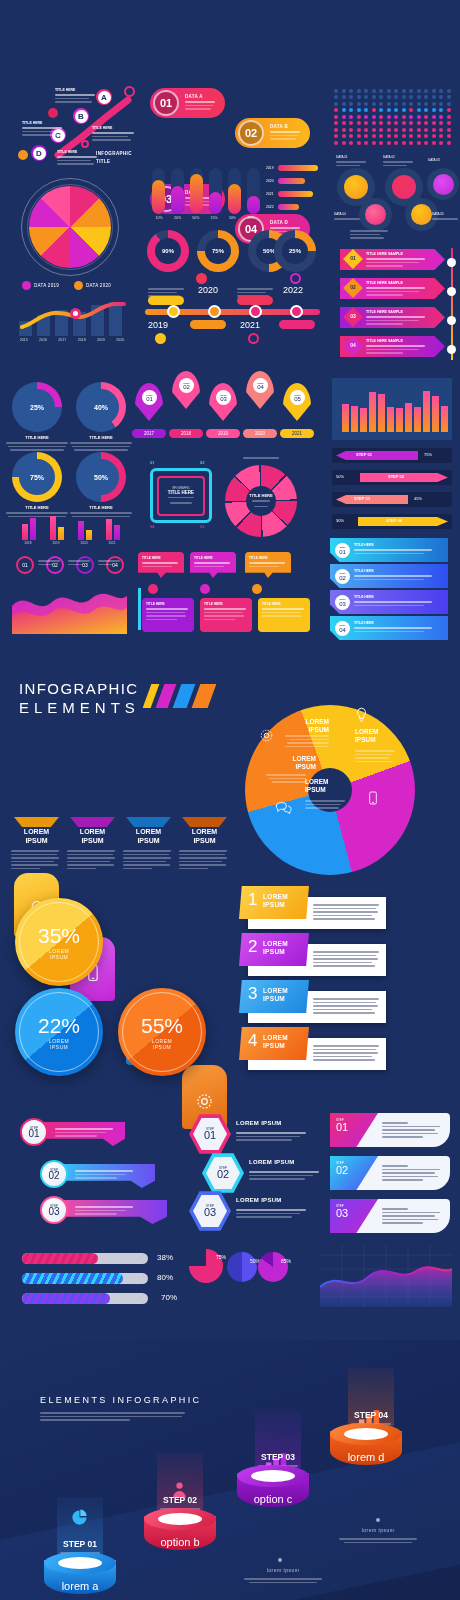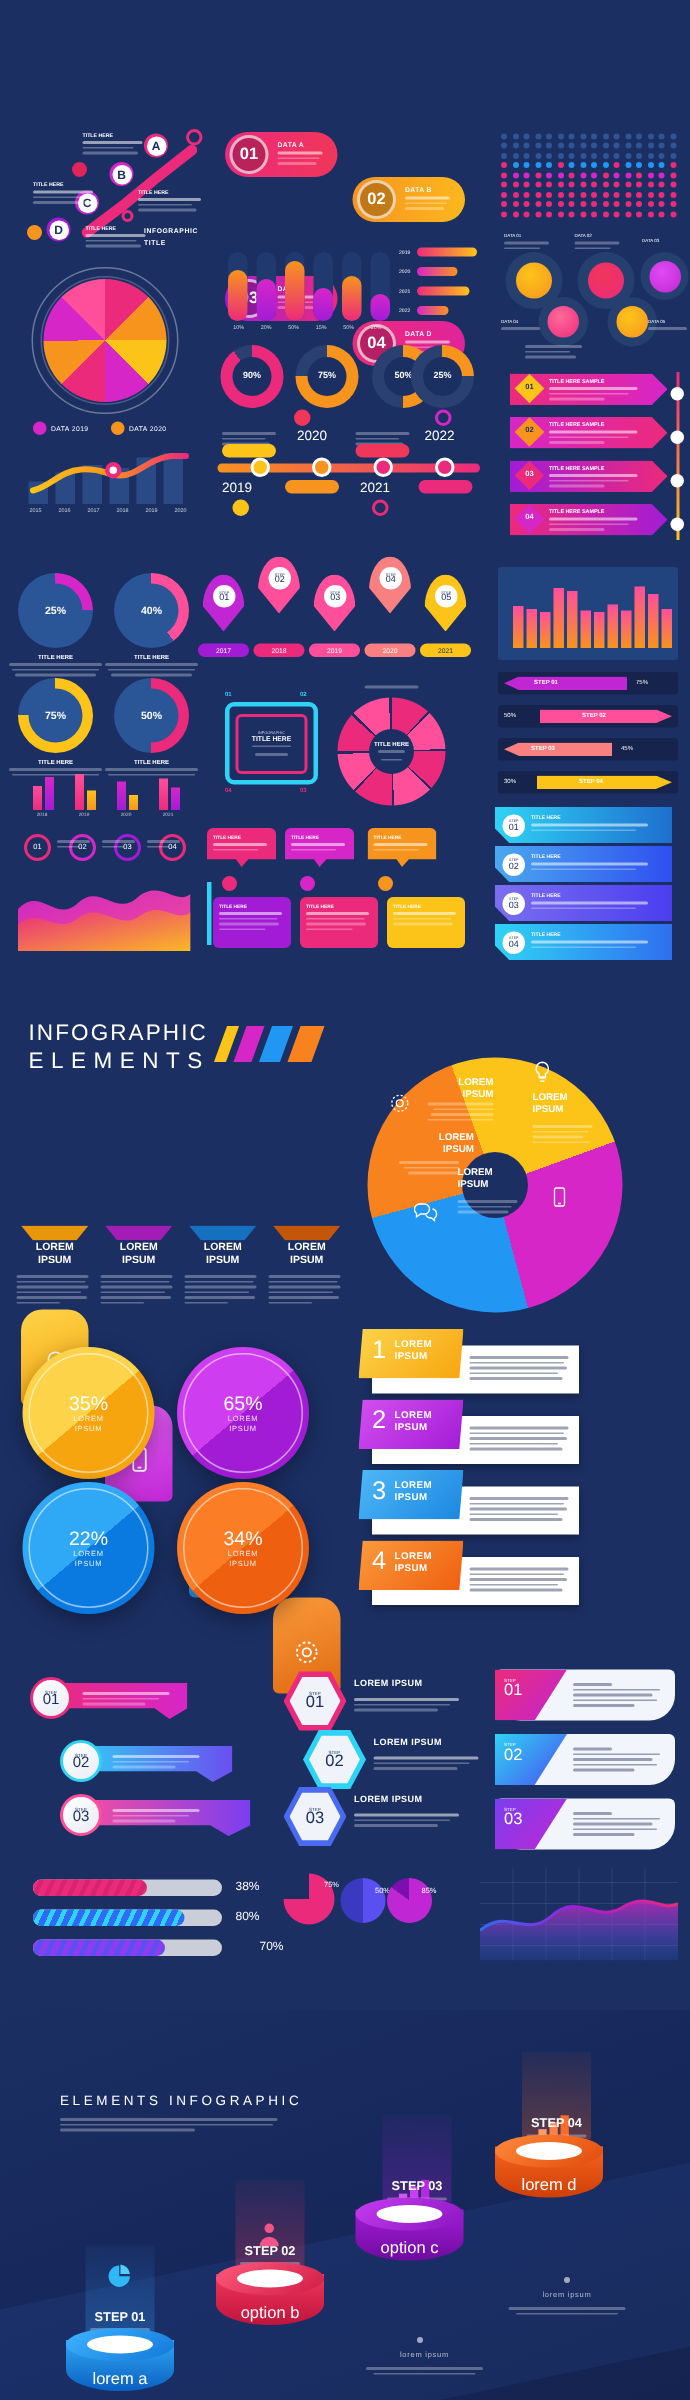--- a/index.html
+++ b/index.html
@@ -55,21 +55,21 @@
   .cap{ border-radius:9px; }
 
   
   .donut{ border-radius:50%; display:flex;align-items:center;justify-content:center;}
   .donut .hole{ border-radius:50%; background:#1b2f63; display:flex;align-items:center;justify-content:center;
     font-size:8px;font-weight:700;color:#fff;}
 
   
   .pcirc{ border-radius:50%; display:flex;flex-direction:column;align-items:center;justify-content:center;
     box-shadow:0 4px 14px rgba(0,0,0,.35);}
-  .pcirc .pc-v{ font-size:13px;font-weight:400;color:#fff; font-family:"Liberation Sans",sans-serif;}
+  .pcirc .pc-v{ font-size:21px;font-weight:400;color:#fff; font-family:"Liberation Sans",sans-serif;}
   .pcirc .pc-l{ font-size:5px;letter-spacing:.5px;color:rgba(255,255,255,.9);text-align:center;line-height:1.3;}
   .pcirc .ring{ position:absolute;border:1px solid rgba(255,255,255,.55);border-radius:50%;}
 
   
   .tabcard{ border-radius:14px 14px 4px 4px; position:relative; }
   .tabcard .ic{ position:absolute;top:26px;left:0;width:100%;text-align:center;}
 
   
   .ribbon-num{ font-size:17px;font-weight:400;color:#fff; }
   .ribbon-lbl{ font-size:6.5px;font-weight:700;line-height:1.25;color:#fff;letter-spacing:.3px;}
@@ -966,39 +966,31 @@
   </div>
 
   <div class="abs pcirc" style="left:15px;top:898px;width:88px;height:88px;background:linear-gradient(140deg,#fdd34a 50%,#f7a50f 50%)">
     <div class="ring" style="width:80px;height:80px"></div>
     <div class="pc-v">35%</div>
     <div class="pc-l">
         <div>LOREM</div>
         <div>IPSUM</div>
       </div>
   </div>
-  <div class="abs pcirc" style="left:118px;top:898px;width:88px;height:88px;background:linear-gradient(140deg,#cf3df0 50%,#a21cd6 50%)">
-    <div class="ring" style="width:80px;height:80px"></div>
-    <div class="pc-v">65%</div>
-    <div class="pc-l">
-        <div>LOREM</div>
-        <div>IPSUM</div>
-      </div>
-  </div>
   <div class="abs pcirc" style="left:15px;top:988px;width:88px;height:88px;background:linear-gradient(140deg,#2fa8f5 50%,#0b7ae0 50%)">
     <div class="ring" style="width:80px;height:80px"></div>
     <div class="pc-v">22%</div>
     <div class="pc-l">
         <div>LOREM</div>
         <div>IPSUM</div>
       </div>
   </div>
   <div class="abs pcirc" style="left:118px;top:988px;width:88px;height:88px;background:linear-gradient(140deg,#fb7d25 50%,#ef5f10 50%)">
     <div class="ring" style="width:80px;height:80px"></div>
-    <div class="pc-v">34%</div>
+    <div class="pc-v">55%</div>
     <div class="pc-l">
         <div>LOREM</div>
         <div>IPSUM</div>
       </div>
   </div>
 
   <div class="abs" style="left:248px;top:897px;width:138px;height:32px;background:#fff;box-shadow:0 2px 6px rgba(0,0,0,.35)"></div>
   <div class="abs" style="left:239px;top:886px;width:70px;height:33px;background:linear-gradient(135deg,#fdd34a,#f7a50f);clip-path:polygon(4% 0,100% 0,96% 100%,0 100%)"></div>
   <div class="abs ribbon-num" style="left:248px;top:890px">1</div>
   <div class="abs ribbon-lbl" style="left:263px;top:893px">
@@ -1166,21 +1158,21 @@
   <div class="abs" style="left:22px;top:1253px;width:126px;height:11px;border-radius:6px;background:#c9ced8"></div>
   <div class="abs" style="left:22px;top:1253px;width:76px;height:11px;border-radius:6px;background:repeating-linear-gradient(115deg,#ec2a7b 0 4px,#d62470 4px 7px)"></div>
   <div class="abs" style="left:157px;top:1253px;font-size:8px;color:#fff">38%</div>
 
   <div class="abs" style="left:22px;top:1273px;width:126px;height:11px;border-radius:6px;background:#c9ced8"></div>
   <div class="abs" style="left:22px;top:1273px;width:101px;height:11px;border-radius:6px;background:repeating-linear-gradient(115deg,#2f6bf5 0 4px,#2fd3f5 4px 7px)"></div>
   <div class="abs" style="left:157px;top:1273px;font-size:8px;color:#fff">80%</div>
 
   <div class="abs" style="left:22px;top:1293px;width:126px;height:11px;border-radius:6px;background:#c9ced8"></div>
   <div class="abs" style="left:22px;top:1293px;width:88px;height:11px;border-radius:6px;background:repeating-linear-gradient(115deg,#8a3ef0 0 4px,#5a4ff0 4px 7px)"></div>
-  <div class="abs" style="left:173px;top:1293px;font-size:8px;color:#fff">70%</div>
+  <div class="abs" style="left:161px;top:1293px;font-size:8px;color:#fff">70%</div>
 
   <div class="abs" style="left:189px;top:1249px;width:34px;height:34px;border-radius:50%;background:conic-gradient(#ec2a7b 0 270deg,transparent 270deg 360deg)"></div>
   <div class="abs" style="left:216px;top:1254px;font-size:5px;color:#fff">75%</div>
   <div class="abs" style="left:227px;top:1252px;width:30px;height:30px;border-radius:50%;background:conic-gradient(#5a4ff0 0 180deg,#3a3ac0 180deg 360deg)"></div>
   <div class="abs" style="left:250px;top:1258px;font-size:5px;color:#fff">50%</div>
   <div class="abs" style="left:258px;top:1252px;width:30px;height:30px;border-radius:50%;background:conic-gradient(#c026d3 0 306deg,#7b0fb0 306deg 360deg)"></div>
   <div class="abs" style="left:281px;top:1258px;font-size:5px;color:#fff">85%</div>
 
   <svg class="abs" style="left:320px;top:1245px" width="132" height="62">
     <defs>

